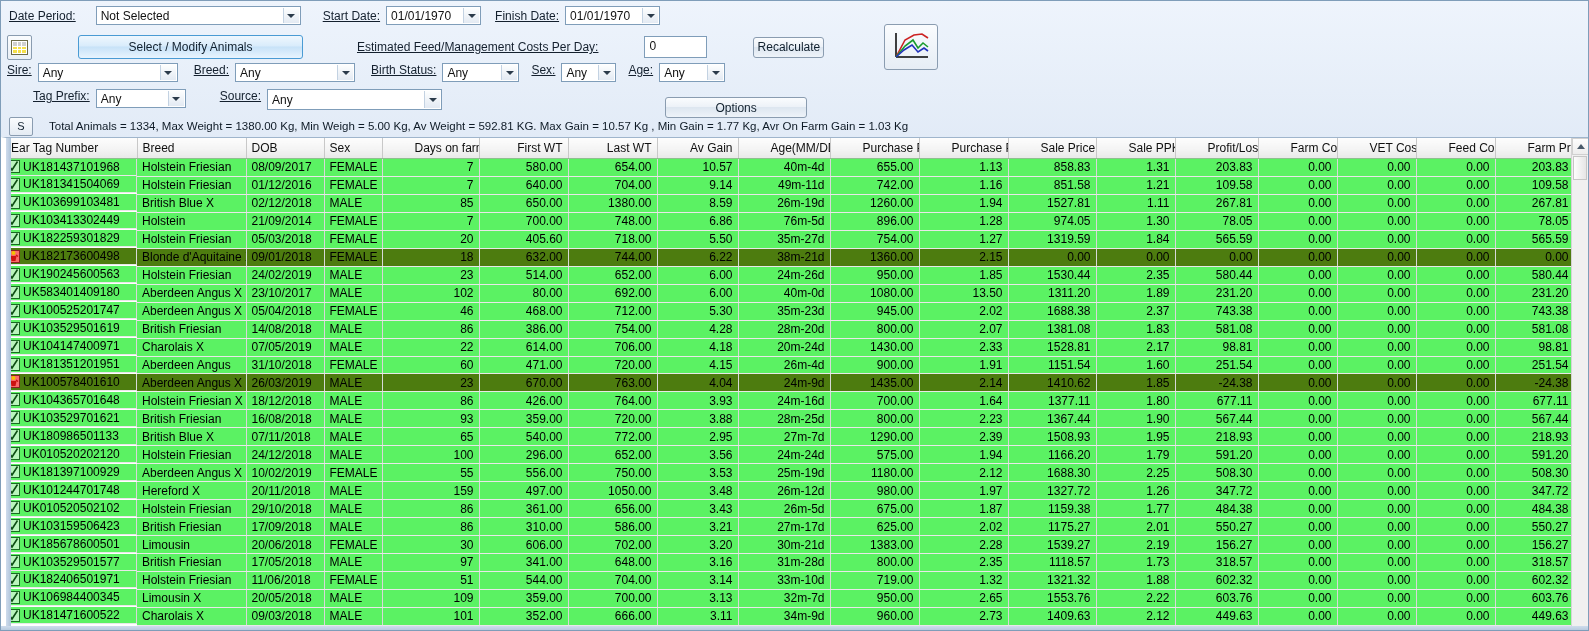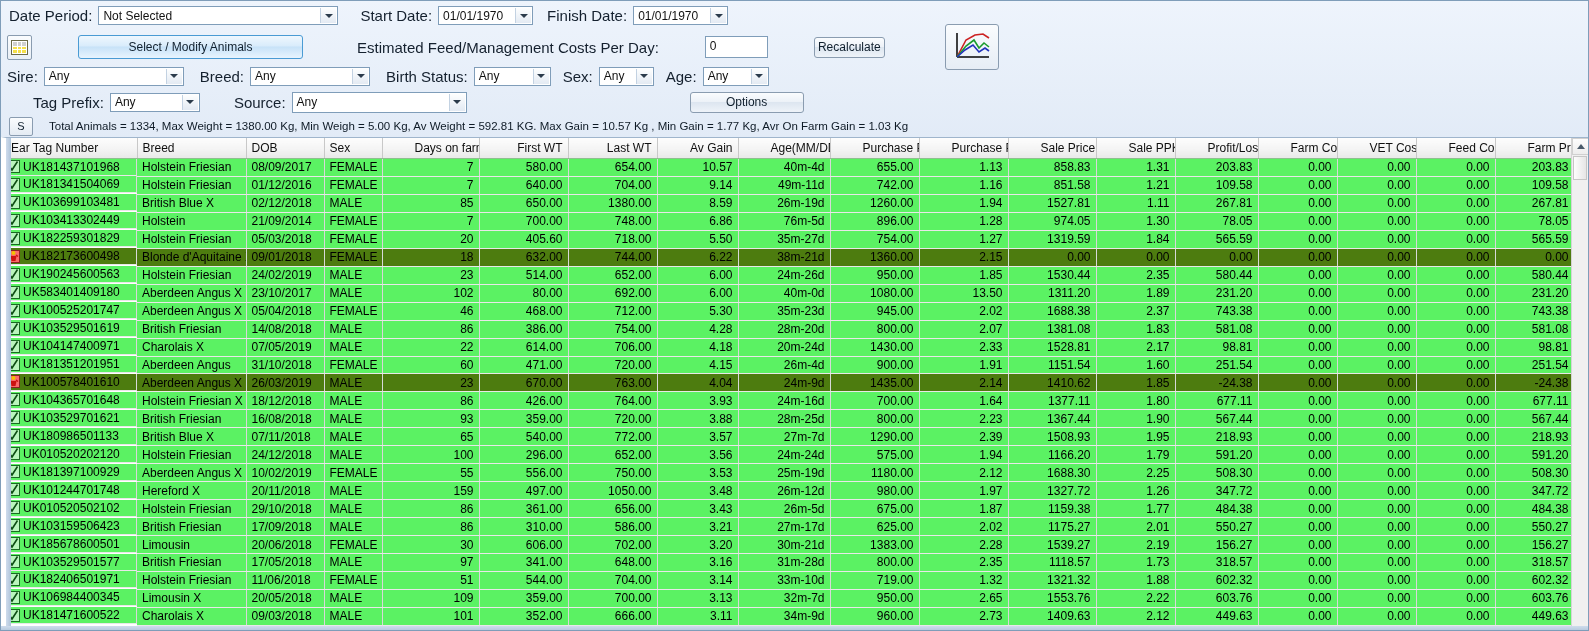--- a/index.html
+++ b/index.html
@@ -71,21 +71,21 @@
   }
   
   .panel {
     flex: 0 0 auto;
     background: linear-gradient(to bottom,#eef4fc,#e2ebf7);
     padding: 0;
     position: relative;
   }
   .row { display: flex; align-items: center; }
   .row1 { height: 25px; padding-left: 8px; gap: 0; }
-  .lbl { font-size: 15px; color: #14202e; white-space: nowrap; }
+  .lbl { font-size: 12px; color: #14202e; white-space: nowrap; text-decoration: underline; }
   .combo {
     height: 19px;
     background: #fff;
     border: 1px solid #7f9db9;
     display: flex; align-items: center;
     position: relative;
     font-size: 12px; color: #111;
     padding-left: 4px;
     cursor: pointer;
   }
@@ -143,21 +143,21 @@
   }
   .gridicon .gi i { background: #f5e04a; display:block; }
   .gridicon .gi i.hdr { background: #cfcfcf; }
   .chartbtn {
     width: 54px; height: 46px;
     border: 1px solid #8a9cb0; border-radius: 3px;
     background: linear-gradient(to bottom,#fafcfe,#e6edf5);
     display:flex;align-items:center;justify-content:center;
     cursor:pointer;
   }
-  .filters { display: flex; align-items: center; }
+  .filters { display: flex; align-items: flex-start; }
   .sbtn {
     width: 24px; height: 19px;
     border: 1px solid #8a9cb0; border-radius: 2px;
     background: linear-gradient(to bottom,#fafcfe,#e4ebf3);
     font-size: 11px; color:#11202e;
     display:flex;align-items:center;justify-content:center;
     cursor:pointer;
   }
   .statusline { font-size: 11.5px; color: #0e1a26; white-space: nowrap; }
   
@@ -243,21 +243,21 @@
 </head>
 <body>
 
 <div class="window">
 
 
   <div class="panel">
 
     <div class="row row1" style="padding-top:4px;">
       <span class="lbl">Date Period:</span>
-      <div class="combo" style="width:240px;margin-left:6px;">
+      <div class="combo" style="width:205px;margin-left:20px;">
         <span>Not Selected</span>
         <span class="arrowbox">
             <i class="caret"></i>
           </span>
       </div>
       <span class="lbl" style="margin-left:22px;">Start Date:</span>
       <div class="combo" style="width:95px;margin-left:6px;">
         <span>01/01/1970</span>
         <span class="arrowbox">
             <i class="caret"></i>
@@ -355,21 +355,21 @@
               <i class="caret"></i>
             </span>
         </div>
         <span class="lbl" style="margin-left:34px;">Source:</span>
         <div class="combo" style="width:175px;margin-left:6px;height:21px;">
           <span>Any</span>
           <span class="arrowbox">
               <i class="caret"></i>
             </span>
         </div>
-        <div class="btn" style="width:114px;height:21px;margin-left:223px;">
+        <div class="btn" style="width:142px;height:21px;margin-left:223px;margin-top:8px;">
           <span>Options</span>
         </div>
       </div>
 
       <div class="toolline" style="height:22px;">
         <div class="sbtn" style="margin-left:2px;">
           <span>S</span>
         </div>
         <span class="statusline" style="margin-left:16px;">Total Animals = 1334, Max Weight = 1380.00 Kg, Min Weigh = 5.00 Kg, Av Weight = 592.81 KG. Max Gain = 10.57 Kg , Min Gain = 1.77 Kg, Avr On Farm Gain = 1.03 Kg</span>
       </div>
@@ -840,21 +840,21 @@
                 <path d="M2.5 6.5 L5 10 L10.5 1.5" fill="none" stroke="#0d4d14" stroke-width="1.6"></path>
               </svg>
               <span>UK180986501133</span>
             </td>
             <td>British Blue X</td>
             <td>07/11/2018</td>
             <td>MALE</td>
             <td class="r">65</td>
             <td class="r">540.00</td>
             <td class="r">772.00</td>
-            <td class="r">3.57</td>
+            <td class="r">2.95</td>
             <td class="r">27m-7d</td>
             <td class="r">1290.00</td>
             <td class="r">2.39</td>
             <td class="r">1508.93</td>
             <td class="r">1.95</td>
             <td class="r">218.93</td>
             <td class="r">0.00</td>
             <td class="r">0.00</td>
             <td class="r">0.00</td>
             <td class="r">218.93</td>

